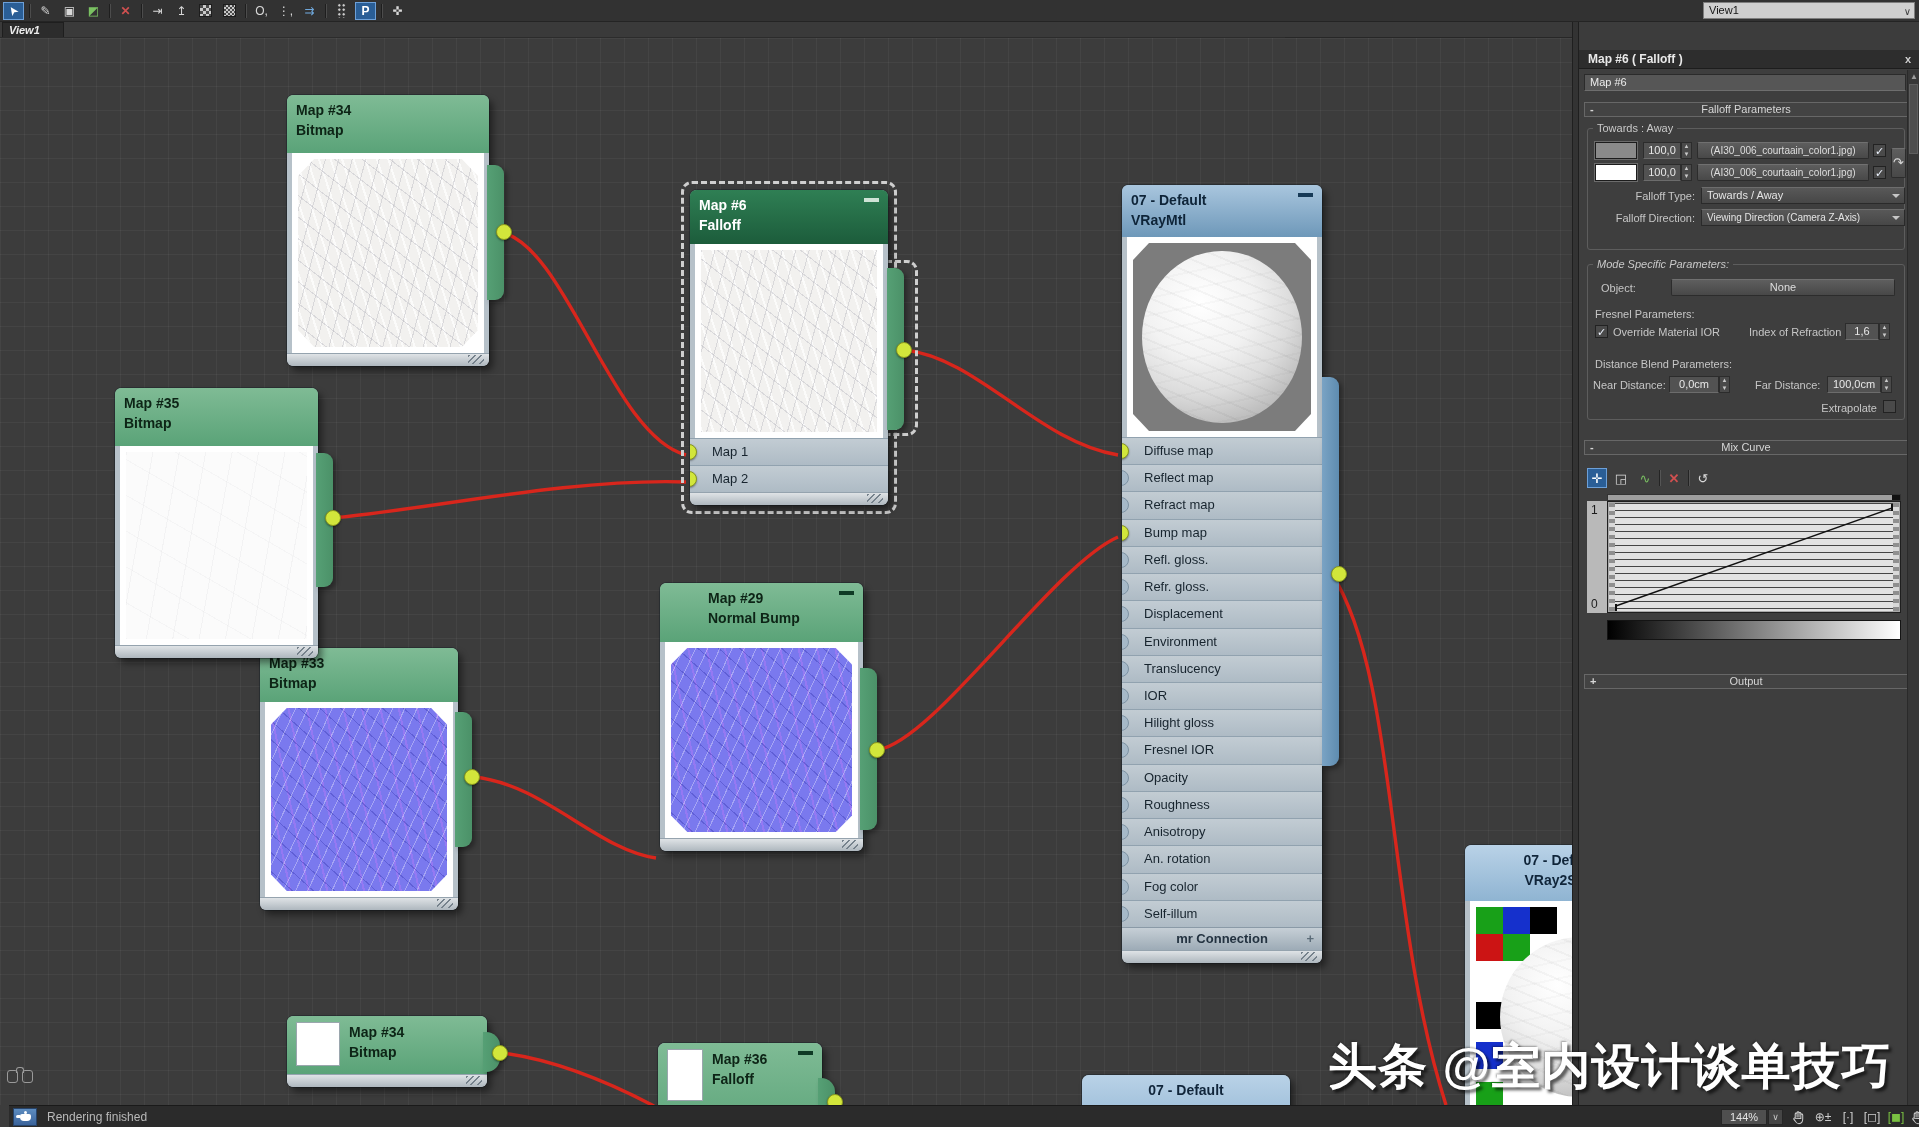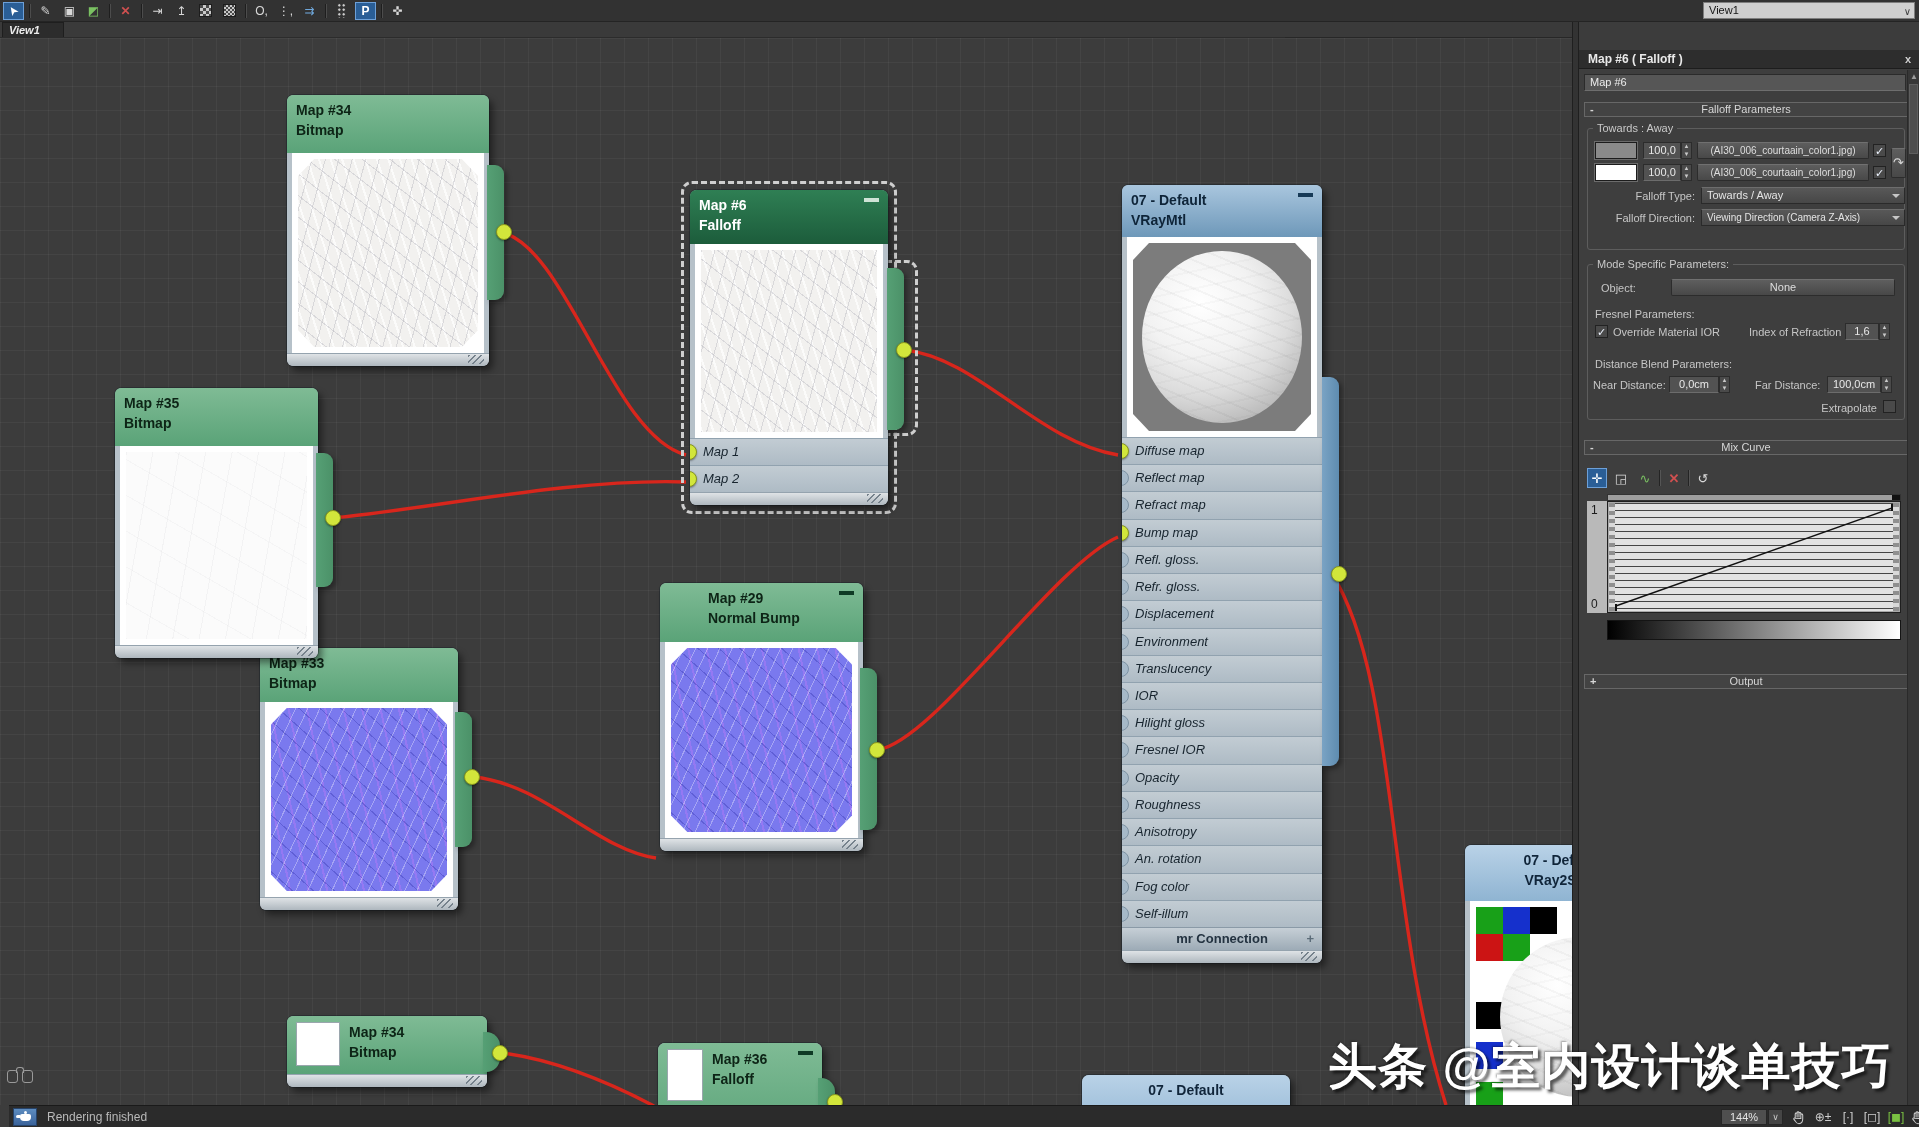--- a/index.html
+++ b/index.html
@@ -61,22 +61,22 @@
       repeating-linear-gradient(115deg,rgba(255,255,255,.33) 0 1px,transparent 1px 11px),
       repeating-linear-gradient(42deg,rgba(56,56,178,.4) 0 1px,transparent 1px 14px),
       repeating-linear-gradient(78deg,rgba(216,120,255,.28) 0 2px,transparent 2px 18px);}
   .tex-sphere{background:#7c7c7c;position:relative;}
   .sphere{position:absolute;left:5%;top:4%;width:90%;height:92%;border-radius:50%;
       background:radial-gradient(circle at 36% 30%,#fff 0%,#f2f2f2 34%,#dcdcdc 58%,#bcbcbc 79%,#9b9b9b 100%);}
   .sphere::after{content:"";position:absolute;inset:0;border-radius:50%;opacity:.45;
       background:repeating-linear-gradient(23deg,rgba(0,0,0,.07) 0 2px,transparent 2px 13px),
                  repeating-linear-gradient(-12deg,rgba(0,0,0,.05) 0 2px,transparent 2px 17px);}
   .slots{position:relative;}
-  .slot{position:relative;height:27px;line-height:26px;font-size:13px;color:#17242e;padding-left:13px;
-        border-top:1px solid #91a2af;background:linear-gradient(#c2ccd3,#aebbc5);white-space:nowrap;overflow:hidden;font-style:italic;}
+  .slot{position:relative;height:27px;line-height:26px;font-size:13px;color:#17242e;padding-left:22px;
+        border-top:1px solid #91a2af;background:linear-gradient(#c2ccd3,#aebbc5);white-space:nowrap;overflow:hidden;}
   .sock{position:absolute;width:16px;height:16px;border-radius:50%;z-index:5;}
   .sock.in{left:-9px;top:5px;}
   .sock.yes{background:#d2e63b;border:1px solid #87961f;box-shadow:0 1px 2px rgba(0,0,0,.4);}
   .sock.no{background:#a6b9c8;border:1px solid #7d92a3;}
   .nftr{position:relative;height:13px;border-radius:0 0 6px 6px;border-top:1px solid #95a3ae;
         background:linear-gradient(#dfe3e6,#aeb7be);}
   .grip{position:absolute;right:5px;bottom:2px;width:16px;height:9px;
         background:repeating-linear-gradient(135deg,#76828c 0 1.5px,transparent 1.5px 4.5px);}
   .otab{position:absolute;z-index:2;width:17px;border-radius:0 9px 9px 0;
         box-shadow:3px 3px 5px rgba(0,0,0,.35);}
@@ -480,21 +480,21 @@
     <div class="btn" style="left:118px;top:114px;width:172px;height:17px;line-height:15px;">(AI30_006_courtaain_color1.jpg)</div>
     <div class="chkbox" style="left:294px;top:116px;"><span>✓</span></div>
     <div class="swapbtn" style="left:312px;top:98px;width:15px;height:30px;line-height:28px;"><span>↷</span></div>
 
     <div class="lbl lblr" style="left:8px;top:140px;width:108px;">Falloff Type:</div>
     <div class="dd" style="left:122px;top:137px;width:204px;height:17px;">Towards / Away</div>
     <div class="lbl lblr" style="left:8px;top:162px;width:108px;">Falloff Direction:</div>
     <div class="dd" style="left:122px;top:159px;width:204px;height:17px;font-size:10px;">Viewing Direction (Camera Z-Axis)</div>
 
     <div class="grp" style="left:8px;top:214px;width:318px;height:156px;"></div>
-    <div class="grplbl" style="left:14px;top:208px;">Mode Specific Parameters:</div>
+    <div class="grplbl" style="left:14px;top:208px;font-style:italic;">Mode Specific Parameters:</div>
     <div class="lbl" style="left:22px;top:232px;">Object:</div>
     <div class="btn" style="left:92px;top:229px;width:224px;height:17px;font-size:11px;line-height:15px;">None</div>
     <div class="lbl" style="left:16px;top:258px;">Fresnel Parameters:</div>
     <div class="chkbox" style="left:16px;top:275px;"><span>✓</span></div>
     <div class="lbl" style="left:34px;top:276px;">Override Material IOR</div>
     <div class="lbl" style="left:170px;top:276px;">Index of Refraction</div>
     <div class="fld" style="left:266px;top:273px;width:34px;height:17px;">1,6</div>
     <div class="spin" style="left:300px;top:273px;height:17px;">
         <i>▲</i>
         <i>▼</i>

